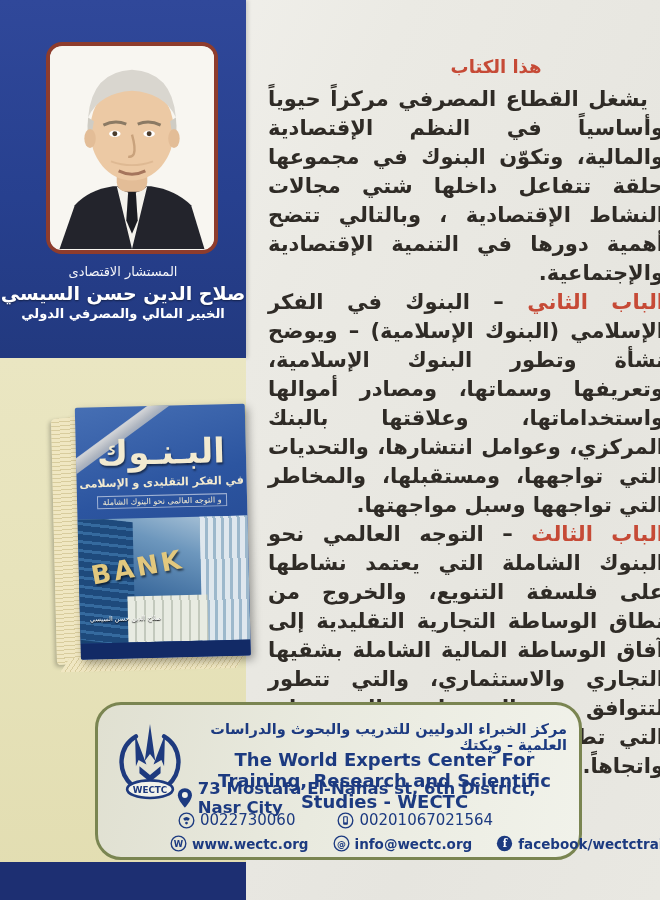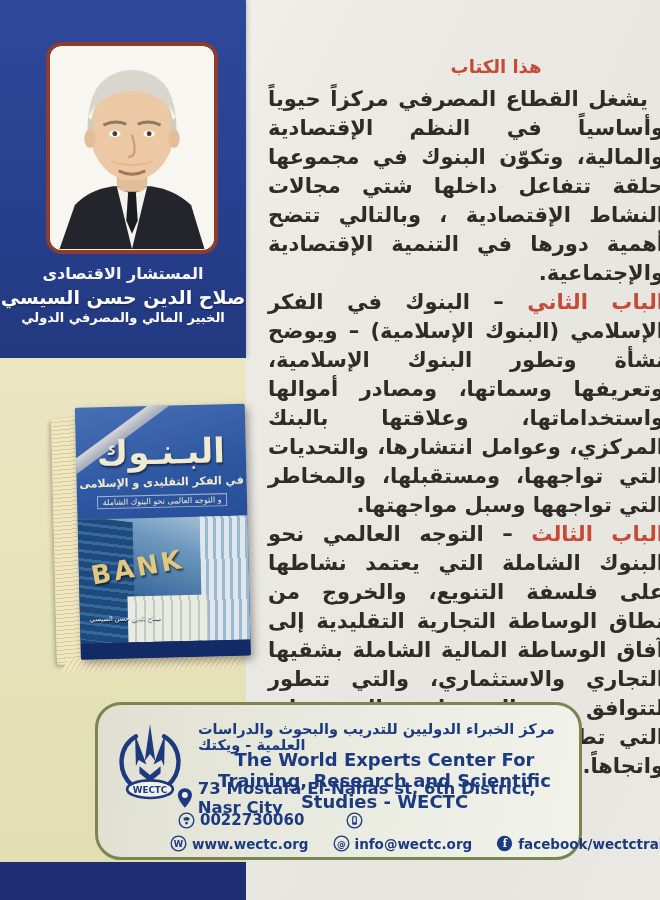--- a/index.html
+++ b/index.html
@@ -14,21 +14,21 @@
 
   
   .blue-panel{position:absolute;left:0;top:0;width:246px;height:358px;
       background:linear-gradient(180deg,#30489a 0%,var(--panel-blue) 55%,#22397f 100%);
       box-shadow:2px 0 4px rgba(0,0,0,.15);}
   .portrait{position:absolute;left:46px;top:42px;width:172px;height:212px;
       border:4px solid #8e3c2d;border-radius:16px;overflow:hidden;
       background:#f7f5f0;}
   .portrait svg{display:block;width:100%;height:100%;}
   .author-block{position:absolute;left:0;top:264px;width:246px;text-align:center;color:#fff;direction:rtl;}
-  .author-title{font-size:16px;font-weight:bold;opacity:.95;}
+  .author-title{font-size:13px;font-weight:normal;opacity:.95;}
   .author-name{font-size:19px;font-weight:bold;margin:3px 0 2px;
       text-shadow:0 1px 2px rgba(0,0,0,.45);}
   .author-sub{font-size:13px;font-weight:bold;}
 
   
   .left-col{position:absolute;left:0;top:358px;width:246px;height:542px;
       background:linear-gradient(180deg,#eae6c2 0%,var(--cream) 40%,#e2ddb1 100%);}
   .navy-strip{position:absolute;left:0;top:862px;width:246px;height:38px;background:#1d2f72;}
 
   
@@ -75,27 +75,27 @@
   .para{font-size:21px;font-weight:bold;line-height:29px;text-align:justify;}
   .para.indent{text-indent:16px;}
   .para .lead{color:var(--red);}
 
   
   .pub-box{position:absolute;left:95px;top:702px;width:487px;height:158px;
       border:3px solid var(--olive);border-radius:26px;
       background:linear-gradient(100deg,#e0e0d1 0%,#e9eadf 45%,#f1f2ea 100%);
       color:var(--navy);}
   .pub-logo{position:absolute;left:8px;top:12px;width:88px;height:88px;}
-  .org-ar{position:absolute;top:16px;left:100px;right:12px;direction:rtl;text-align:left;
+  .org-ar{position:absolute;top:16px;left:100px;right:12px;direction:rtl;text-align:right;
       font-size:14.5px;font-weight:bold;}
   .org-en{position:absolute;top:44px;left:100px;right:8px;text-align:center;
       font-size:18px;font-weight:bold;}
   .row{position:absolute;display:flex;align-items:center;}
   .addr-row{top:74px;left:78px;font-size:16.5px;font-weight:bold;gap:4px;}
-  .phone-row{top:106px;left:80px;gap:42px;font-size:15px;font-weight:bold;}
+  .phone-row{top:106px;left:80px;gap:42px;font-size:15px;font-weight:normal;}
   .web-row{top:130px;left:72px;gap:24px;font-size:13.5px;font-weight:bold;}
   .citem{display:flex;align-items:center;gap:5px;}
   .cicon{width:17px;height:17px;flex:0 0 auto;}
   .pin-icon{width:20px;height:24px;}
 </style>
 </head>
 <body>
 
 <div class="page">
 
@@ -209,20 +209,21 @@
           <circle cx="10" cy="13" r="1.6" fill="#1c3a80"></circle>
         </svg>
         <span>0022730060</span>
       </span>
       <span class="citem">
         <svg class="cicon" viewBox="0 0 20 20">
           <circle cx="10" cy="10" r="8.6" fill="none" stroke="#1c3a80" stroke-width="1.6"></circle>
           <rect x="7.2" y="5" width="5.6" height="10" rx="1.3" fill="#1c3a80"></rect>
           <rect x="8.6" y="6.2" width="2.8" height="6" fill="#eef0e6"></rect>
         </svg>
+        <span>00201067021564</span>
       </span>
     </div>
 
     <div class="row web-row">
       <span class="citem">
         <svg class="cicon" viewBox="0 0 20 20">
           <circle cx="10" cy="10" r="8.6" fill="none" stroke="#1c3a80" stroke-width="1.6"></circle>
           <text x="10" y="14" text-anchor="middle" font-size="10" font-weight="bold" fill="#1c3a80" font-family="DejaVu Sans, sans-serif">W</text>
         </svg>
         <span>www.wectc.org</span>

